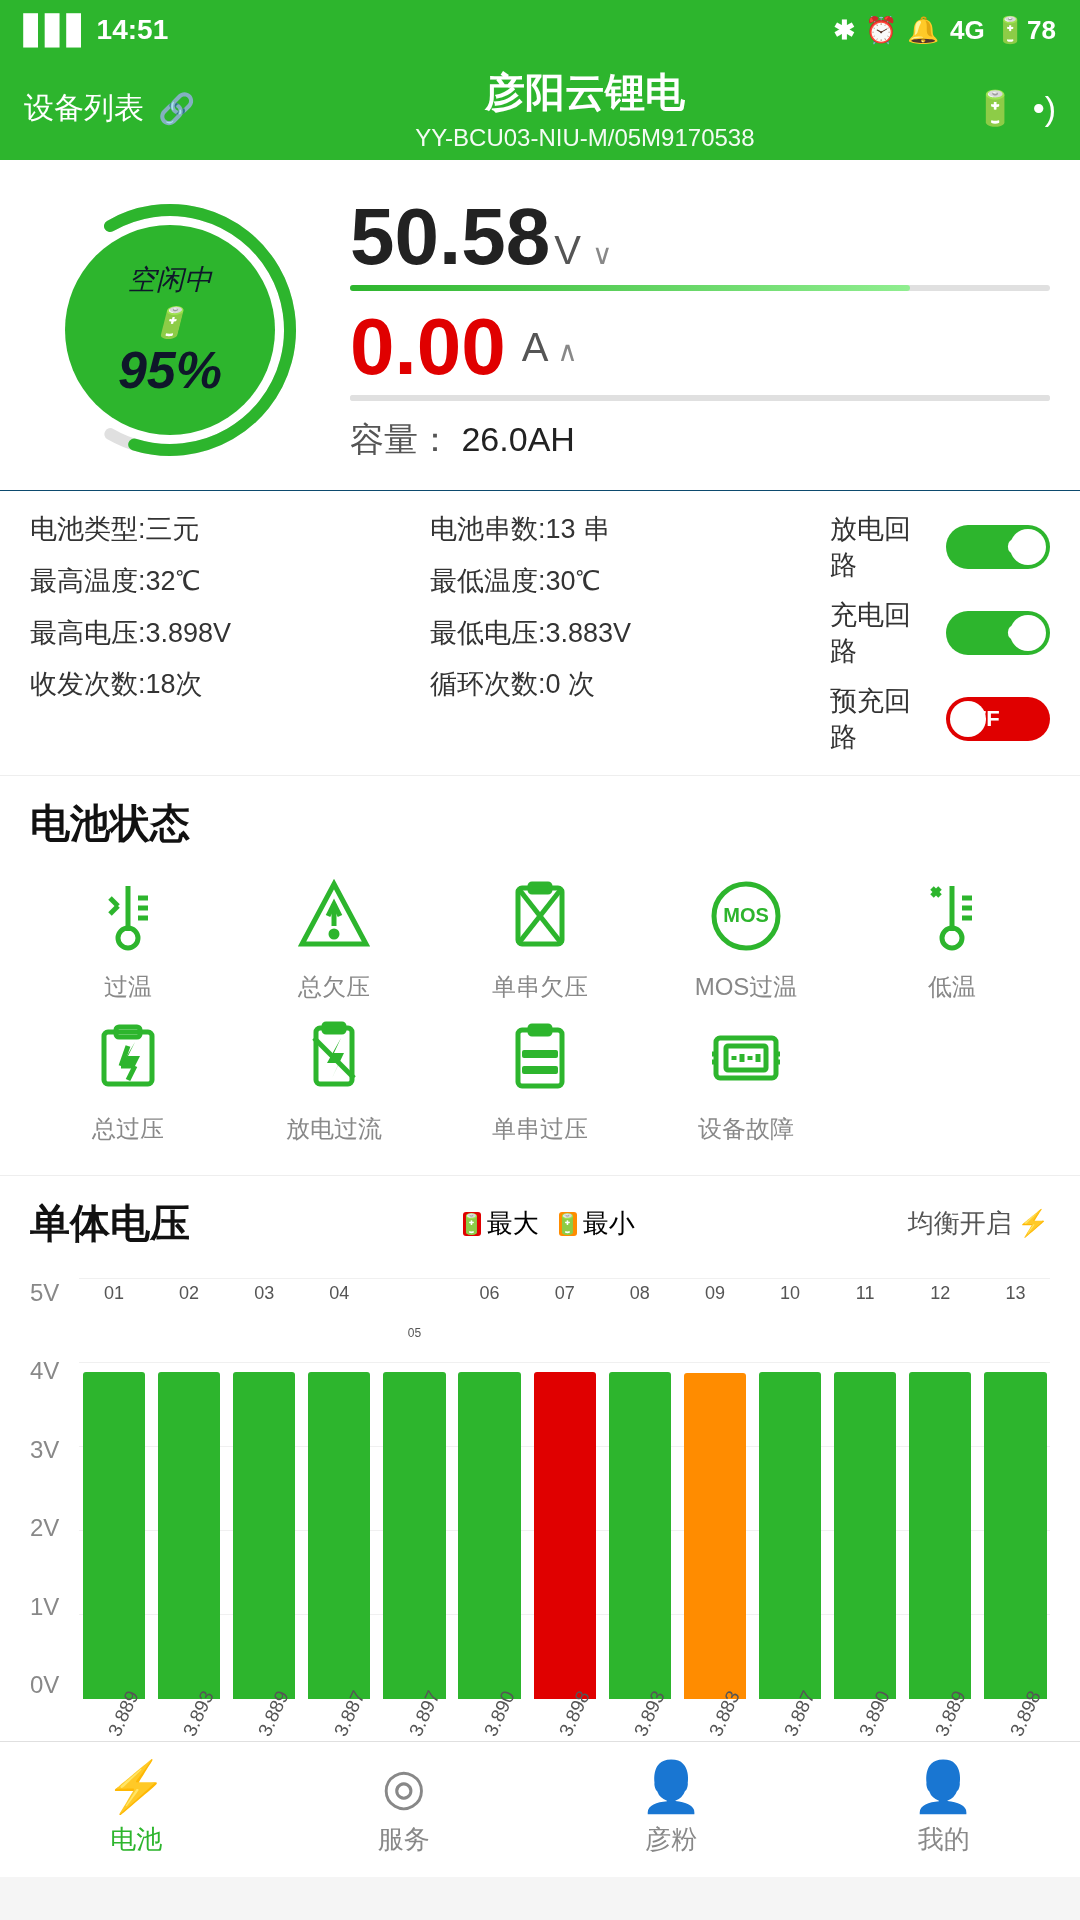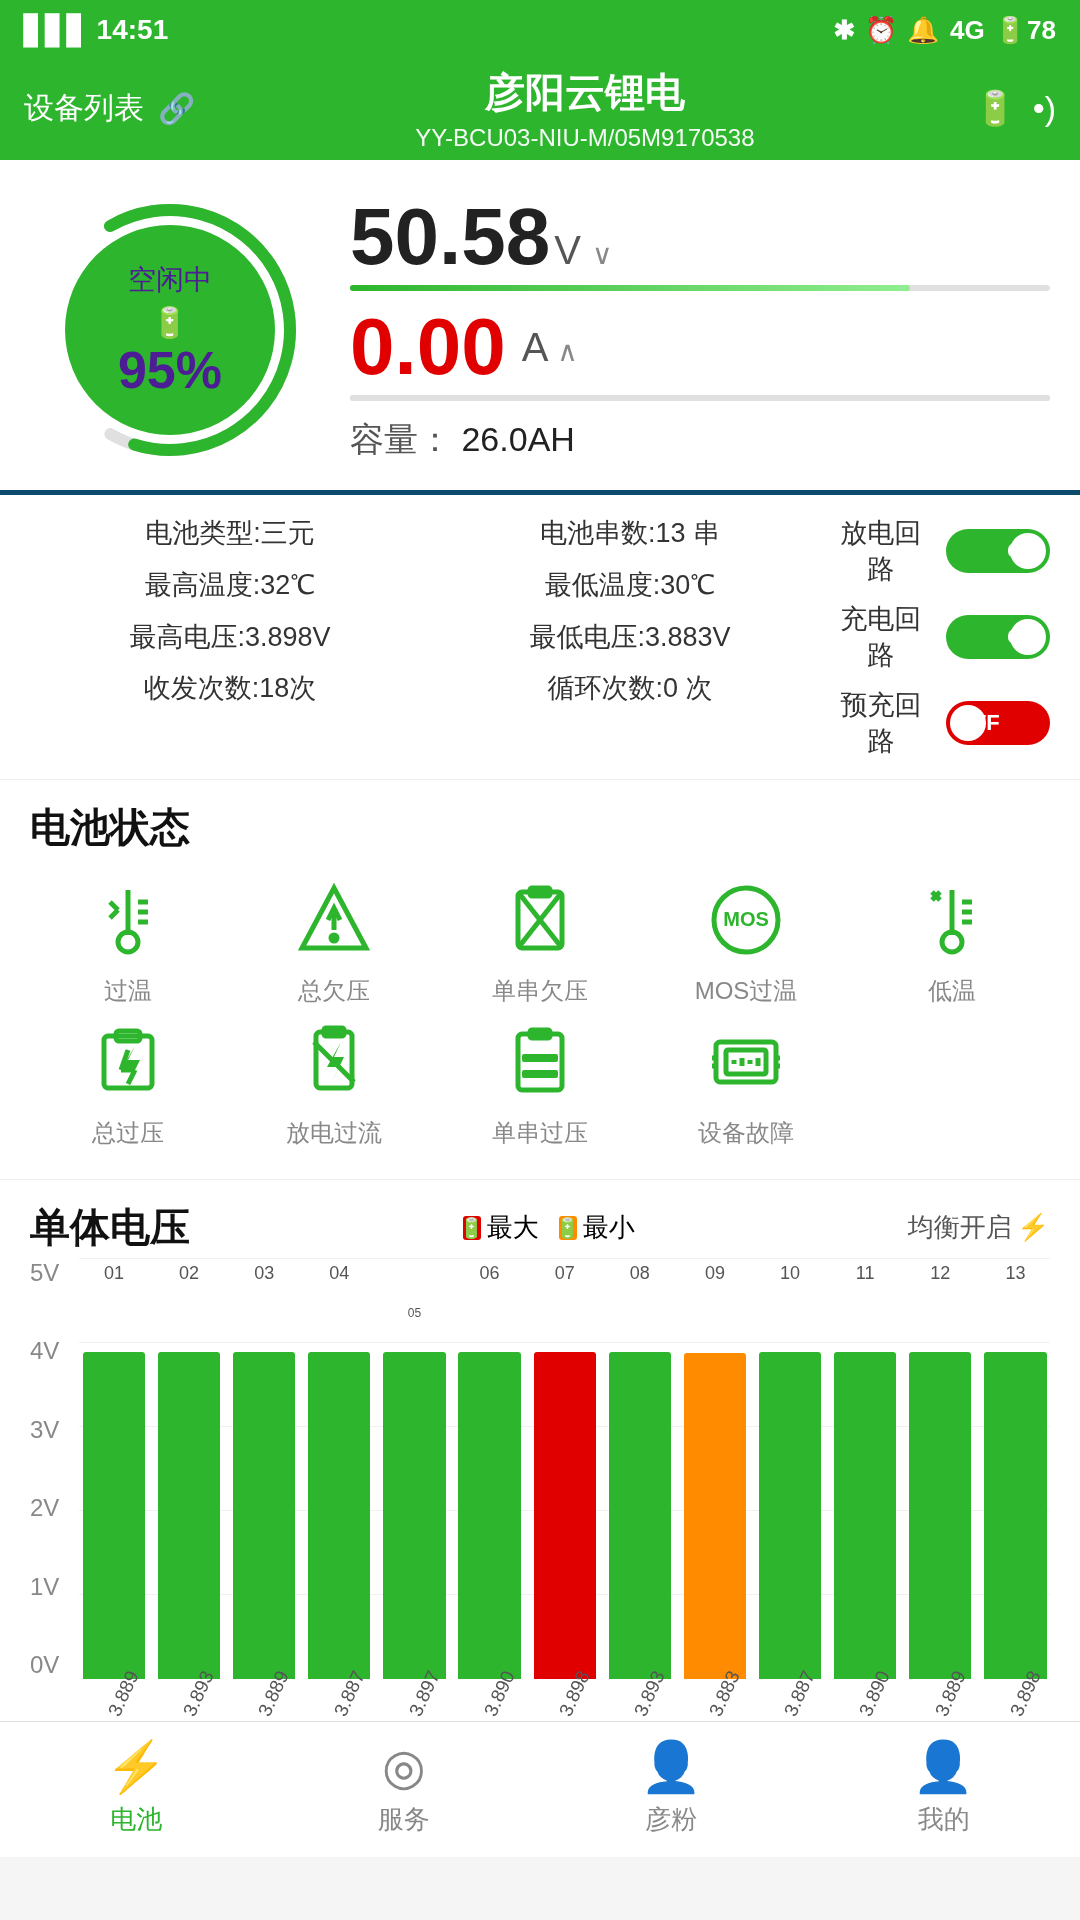--- a/index.html
+++ b/index.html
@@ -73,21 +73,22 @@
       transform: translate(-50%, -50%);
       text-align: center;
       background: #2db52d;
       border-radius: 50%;
       width: 210px;
       height: 210px;
       display: flex;
       flex-direction: column;
       align-items: center;
       justify-content: center;
-      color: #4c1d95;
+      color: #0f172a;
+      font-style: italic;
     }
     .gauge-status { font-size: 28px; margin-bottom: 6px; }
     .gauge-percent { font-size: 52px; font-weight: bold; }
     .gauge-icon { font-size: 30px; }
 
     
     .metrics-panel { flex: 1; padding-left: 20px; }
     .voltage-value {
       font-size: 80px;
       font-weight: bold;
@@ -126,22 +127,21 @@
       color: #555;
     }
     .capacity-value { font-size: 34px; color: #222; font-weight: 500; }
 
     
     .info-grid {
       display: grid;
       grid-template-columns: 1fr 1fr 220px;
       gap: 0;
       padding: 20px 30px 20px;
-      border-top: 5px solid #0c4a6e;
-      text-align: center;
+      border-top: 1px solid #0c4a6e;
     }
     .info-col { }
     .info-item {
       font-size: 27px;
       color: #333;
       margin-bottom: 14px;
       line-height: 1.4;
     }
 
     
@@ -225,21 +225,21 @@
 
     
     .cell-voltage-section {
       padding: 20px 30px 10px;
       border-top: 1px solid #eee;
     }
     .chart-header {
       display: flex;
       align-items: center;
       justify-content: space-between;
-      margin-bottom: 4px;
+      margin-bottom: 28px;
     }
     .chart-title {
       font-size: 40px;
       font-weight: bold;
       color: #111;
     }
     .chart-legend {
       display: flex;
       gap: 20px;
       align-items: center;

